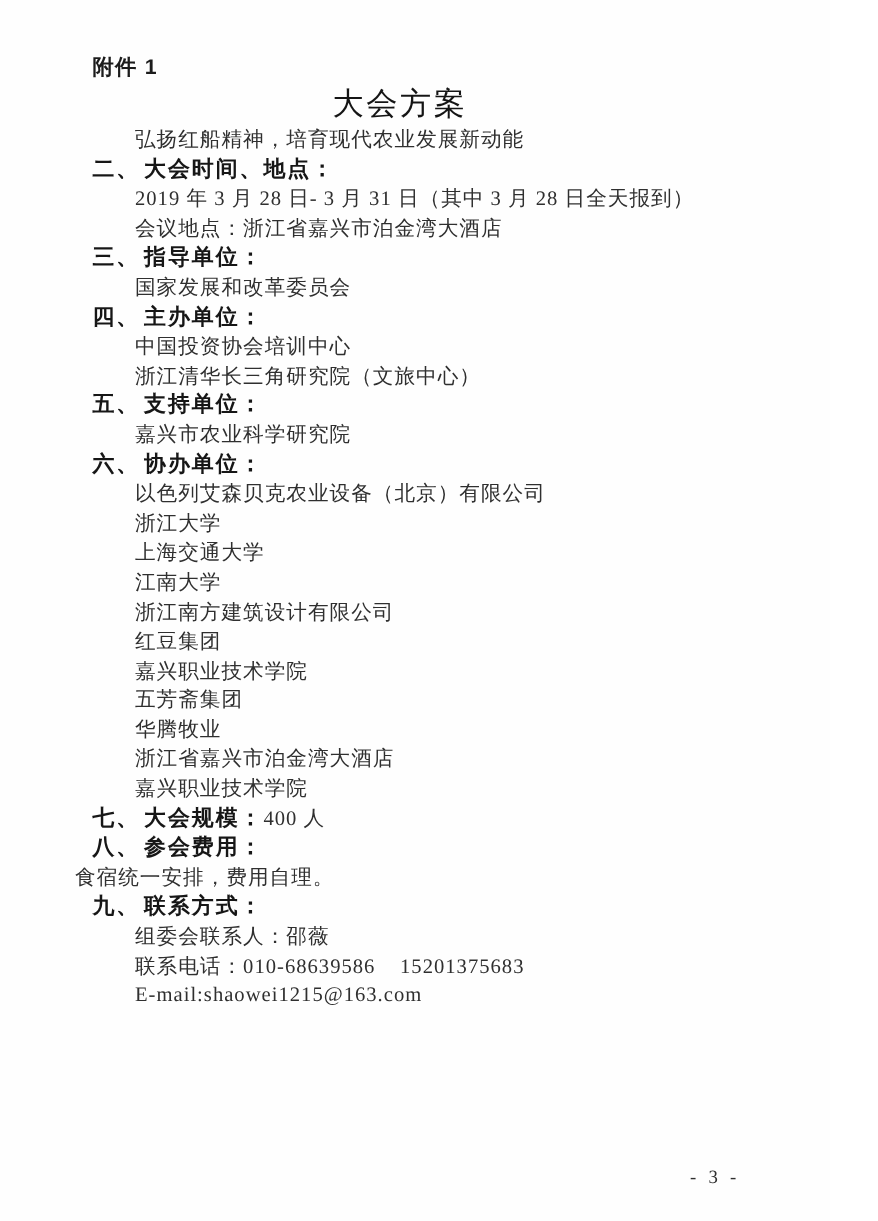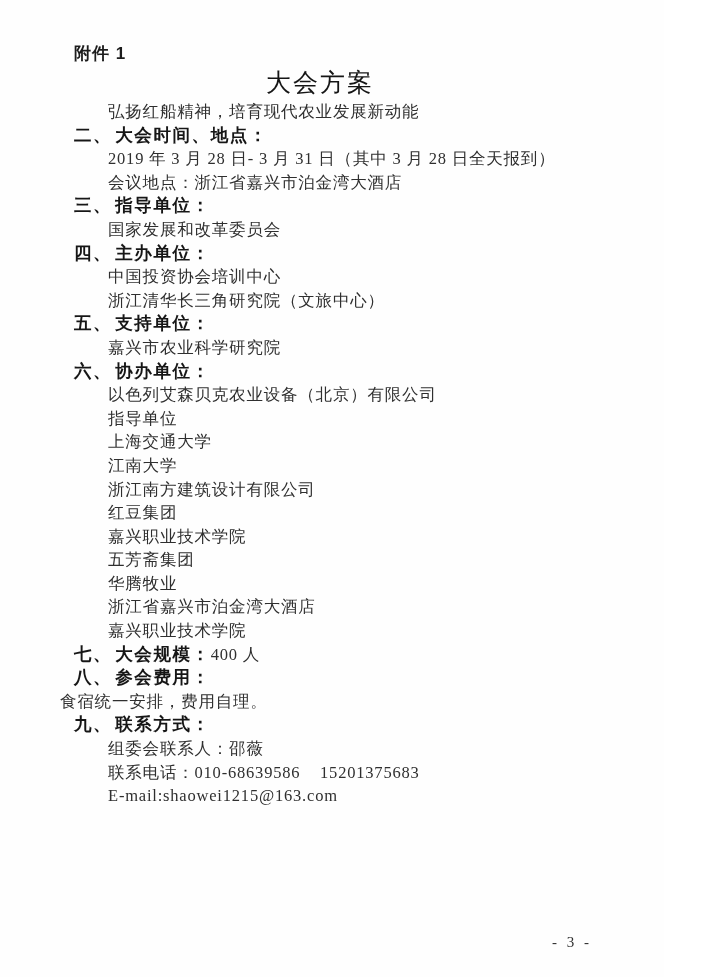--- a/index.html
+++ b/index.html
@@ -112,21 +112,21 @@
     </div>
 
     <div class="sec">
       <div class="hline"><span class="num">五、</span><span>支持单位：</span></div>
       <div class="item">嘉兴市农业科学研究院</div>
     </div>
 
     <div class="sec">
       <div class="hline"><span class="num">六、</span><span>协办单位：</span></div>
       <div class="item">以色列艾森贝克农业设备（北京）有限公司</div>
-      <div class="item">指导单位</div>
+      <div class="item">浙江大学</div>
       <div class="item">上海交通大学</div>
       <div class="item">江南大学</div>
       <div class="item">浙江南方建筑设计有限公司</div>
       <div class="item">红豆集团</div>
       <div class="item">嘉兴职业技术学院</div>
       <div class="item">五芳斋集团</div>
       <div class="item">华腾牧业</div>
       <div class="item">浙江省嘉兴市泊金湾大酒店</div>
       <div class="item">嘉兴职业技术学院</div>
     </div>

